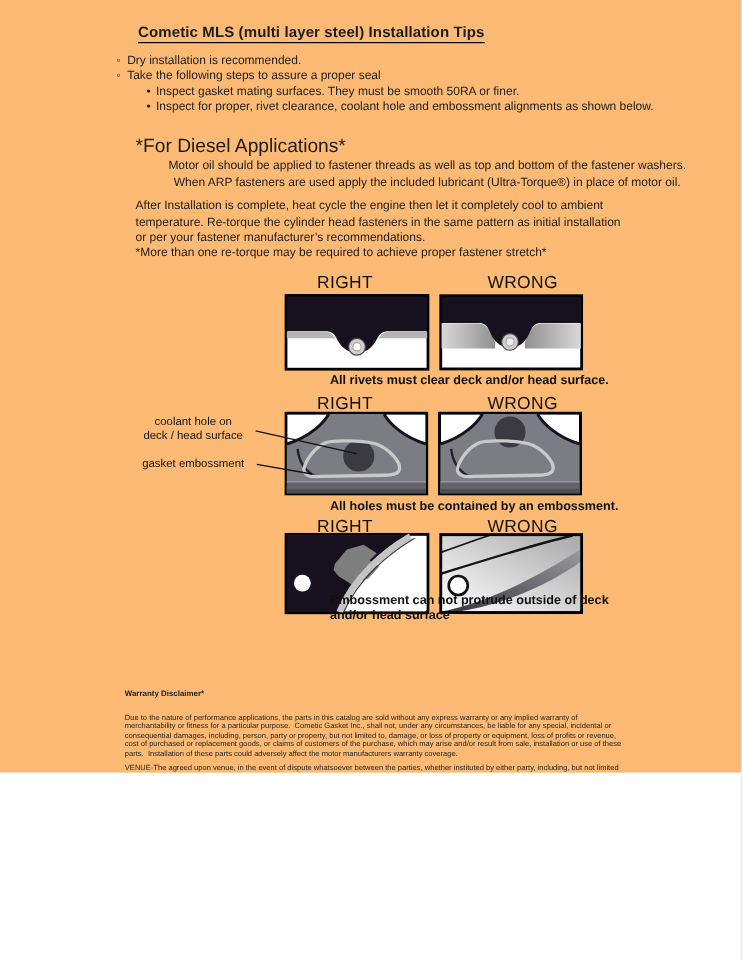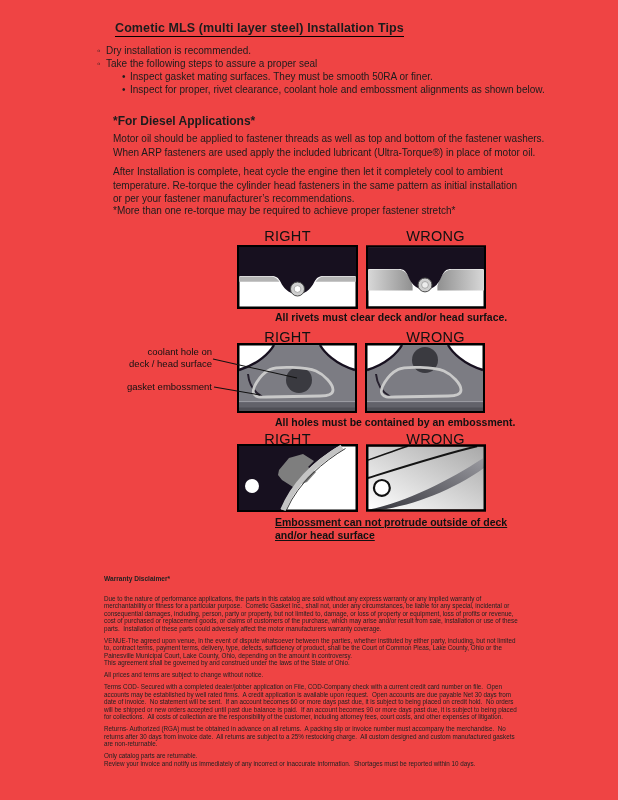--- a/index.html
+++ b/index.html
@@ -1,33 +1,33 @@
 <!DOCTYPE html>
 <html><head>
 <meta charset="utf-8">
 <style>
   html,body{margin:0;padding:0;background:#ffffff;}
   .page{
-    position:relative;width:618px;height:800px;background:#ef4444;overflow:hidden;
+    position:relative;width:618px;height:644px;background:#fdba74;overflow:hidden;
     font-family:"Liberation Sans", sans-serif;color:#1c1c1c;
   }
   .abs{position:absolute;}
   
   .title{
     font-size:12.5px;font-weight:bold;letter-spacing:.1px;
     border-bottom:1.6px solid #000;padding-bottom:1px;display:inline-block;
   }
   
   .bullets{font-size:10px;line-height:13px;}
   .bullets .row{white-space:nowrap;}
   .marker{display:inline-block;width:9px;}
   .sub{padding-left:25px;}
   .sub .marker{width:8px;}
   
-  .diesel-h{font-size:12px;font-weight:bold;}
+  .diesel-h{font-size:16px;font-weight:normal;}
   .bodytext{font-size:10px;line-height:13.5px;white-space:pre-wrap;margin:0;}
   
   .rw-row{display:flex;width:249px;gap:47px;}
   .rw{flex:1;text-align:center;font-size:14.5px;letter-spacing:.3px;color:#111;}
   .caption{font-size:10.5px;font-weight:bold;line-height:12.5px;color:#111;white-space:pre-wrap;margin-left:37px;}
   .boxrow{display:flex;gap:8px;}
   .sidelabels{width:102px;text-align:right;font-size:9.5px;line-height:11.5px;color:#111;}
   .sidelabels .lab2{margin-top:12px;}
   svg{display:block;}
   
@@ -46,21 +46,21 @@
   </div>
 
   <div class="abs bullets" style="left:97px;top:44px;">
     <div class="row"><span class="marker">◦</span><span>Dry installation is recommended.</span></div>
     <div class="row"><span class="marker">◦</span><span>Take the following steps to assure a proper seal</span></div>
     <div class="row sub"><span class="marker">•</span><span>Inspect gasket mating surfaces.  They must be smooth 50RA or finer.</span></div>
     <div class="row sub"><span class="marker">•</span><span>Inspect for proper, rivet clearance, coolant hole and embossment alignments as shown below.</span></div>
   </div>
 
   <div class="abs diesel-h" style="left:113px;top:114px;">*For Diesel Applications*</div>
-  <p class="abs bodytext" style="left:113px;top:132px;width:460px;">Motor oil should be applied to fastener threads as well as top and bottom of the fastener washers.
+  <p class="abs bodytext" style="left:126px;top:132px;width:460px;text-align:center;">Motor oil should be applied to fastener threads as well as top and bottom of the fastener washers.
 When ARP fasteners are used apply the included lubricant (Ultra-Torque®) in place of motor oil.</p>
   <p class="abs bodytext" style="left:113px;top:165px;width:460px;">After Installation is complete, heat cycle the engine then let it completely cool to ambient
 temperature. Re-torque the cylinder head fasteners in the same pattern as initial installation
 or per your fastener manufacturer’s recommendations.</p>
   <p class="abs bodytext" style="left:113px;top:204px;width:460px;">*More than one re-torque may be required to achieve proper fastener stretch*</p>
 
   <div class="abs rw-row" style="left:237px;top:228px;">
     <span class="rw">RIGHT</span>
     <span class="rw">WRONG</span>
   </div>
@@ -91,21 +91,21 @@
       <circle cx="59.5" cy="40" r="7" fill="#cfcfcf" stroke="#4a4a4a" stroke-width="1"></circle>
       <circle cx="59.5" cy="40" r="3.4" fill="#ececec" stroke="#9a9a9a" stroke-width="0.8"></circle>
     </svg>
   </div>
   <div class="abs caption" style="left:238px;top:311px;">All rivets must clear deck and/or head surface.</div>
 
   <div class="abs rw-row" style="left:237px;top:329px;">
     <span class="rw">RIGHT</span>
     <span class="rw">WRONG</span>
   </div>
-  <div class="abs sidelabels" style="left:110px;top:346px;">
+  <div class="abs sidelabels" style="left:110px;top:346px;text-align:center;">
     <div style="white-space:pre-wrap;">coolant hole on
 deck / head surface</div>
     <div class="lab2">gasket embossment</div>
   </div>
   <div class="abs boxrow" style="left:237px;top:343px;">
     <svg width="120" height="70" viewBox="0 0 120 70">
       <rect x="1.25" y="1.25" width="117.5" height="67.5" fill="#ffffff" stroke="#000" stroke-width="2.5"></rect>
       <path d="M2,27 C22,21 33,9 37,2 H83 C87,9 98,21 118,27 V68 H2 Z" fill="#7c7c83"></path>
       <path d="M2,27 C22,21 33,9 37,2" fill="none" stroke="#17101f" stroke-width="2.4"></path>
       <path d="M83,2 C87,9 98,21 118,27" fill="none" stroke="#17101f" stroke-width="2.4"></path>
@@ -160,21 +160,21 @@
           </linearGradient>
       </defs>
       <rect x="2" y="2" width="117" height="64" fill="url(#gW3)"></rect>
       <path d="M2,16 C16,11 30,6 42,2" fill="none" stroke="#141414" stroke-width="1.5"></path>
       <path d="M2,34 C34,24 78,10 112,2" fill="none" stroke="#141414" stroke-width="2"></path>
       <path d="M2,66 C42,58 84,36 118,14 L119,24 C88,46 48,62 12,66.5 Z" fill="url(#gB3)"></path>
       <circle cx="16" cy="44" r="8" fill="#ffffff" stroke="#111" stroke-width="2.2"></circle>
       <rect x="1.25" y="1.25" width="118.5" height="65.5" fill="none" stroke="#000" stroke-width="2.5"></rect>
     </svg>
   </div>
-  <div class="abs caption" style="left:238px;top:516px;text-decoration:underline;">Embossment can not protrude outside of deck
+  <div class="abs caption" style="left:238px;top:494px;">Embossment can not protrude outside of deck
 and/or head surface</div>
 
   <div class="abs disc" style="left:104px;top:575px;">
     <h4>Warranty Disclaimer*</h4>
     <p>Due to the nature of performance applications, the parts in this catalog are sold without any express warranty or any implied warranty of merchantability or fitness for a particular purpose.  Cometic Gasket Inc., shall not, under any circumstances, be liable for any special, incidental or consequential damages, including, person, party or property, but not limited to, damage, or loss of property or equipment, loss of profits or revenue, cost of purchased or replacement goods, or claims of customers of the purchase, which may arise and/or result from sale, installation or use of these parts.  Installation of these parts could adversely affect the motor manufacturers warranty coverage.</p>
     <p>VENUE-The agreed upon venue, in the event of dispute whatsoever between the parties, whether instituted by either party, including, but not limited to, contract terms, payment terms, delivery, type, defects, sufficiency of product, shall be the Court of Common Pleas, Lake County, Ohio or the Painesville Municipal Court, Lake County, Ohio, depending on the amount in controversy.
 This agreement shall be governed by and construed under the laws of the State of Ohio.</p>
     <p>All prices and terms are subject to change without notice.</p>
     <p>Terms COD- Secured with a completed dealer/jobber application on File, COD-Company check with a current credit card number on file.  Open accounts may be established by well rated firms.  A credit application is available upon request.  Open accounts are due payable Net 30 days from date of invoice.  No statement will be sent.  If an account becomes 60 or more days past due, it is subject to being placed on credit hold.  No orders will be shipped or new orders accepted until past due balance is paid.  If an account becomes 90 or more days past due, it is subject to being placed for collections.  All costs of collection are the responsibility of the customer, including attorney fees, court costs, and other expenses of litigation.</p>
     <p>Returns- Authorized (RGA) must be obtained in advance on all returns.  A packing slip or invoice number must accompany the merchandise.  No returns after 30 days from invoice date.  All returns are subject to a 25% restocking charge.  All custom designed and custom manufactured gaskets are non-returnable.</p>

